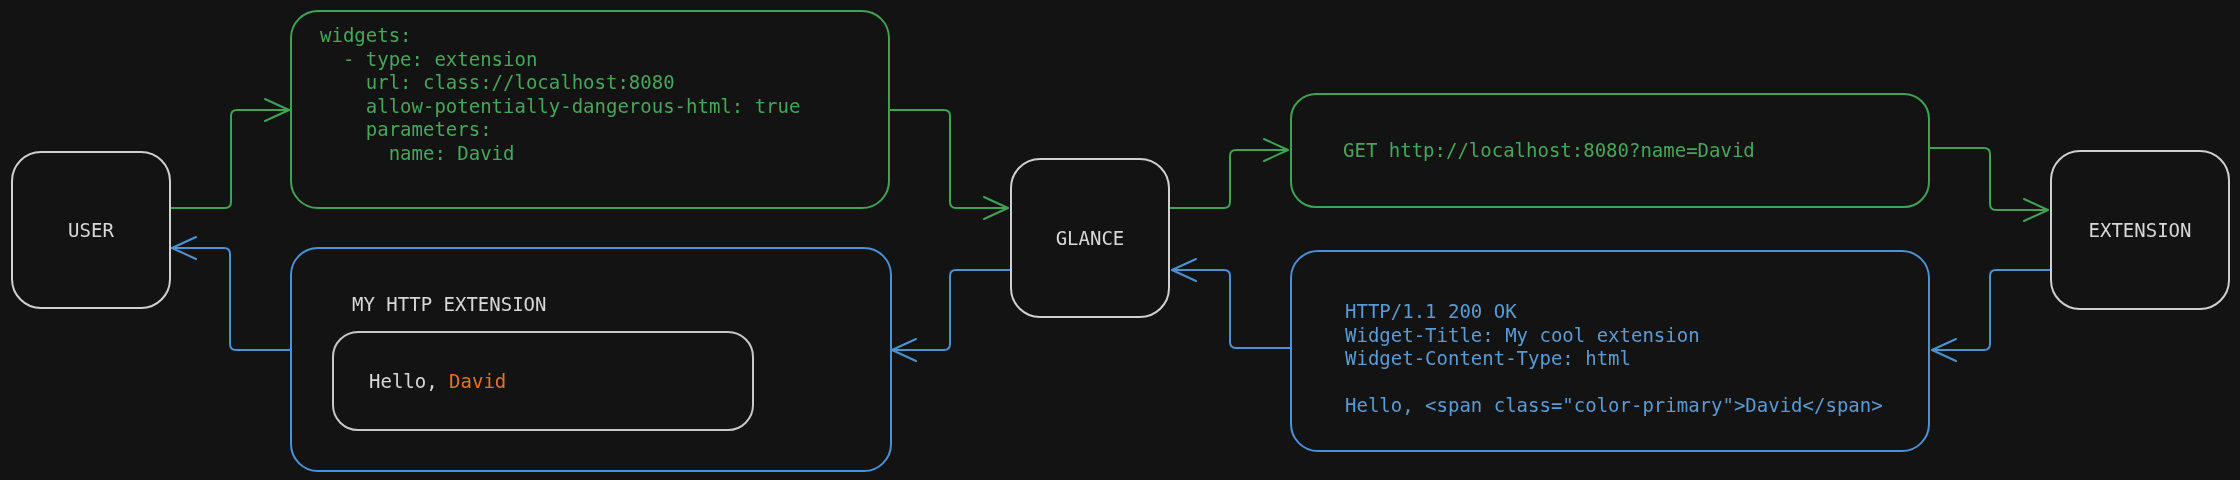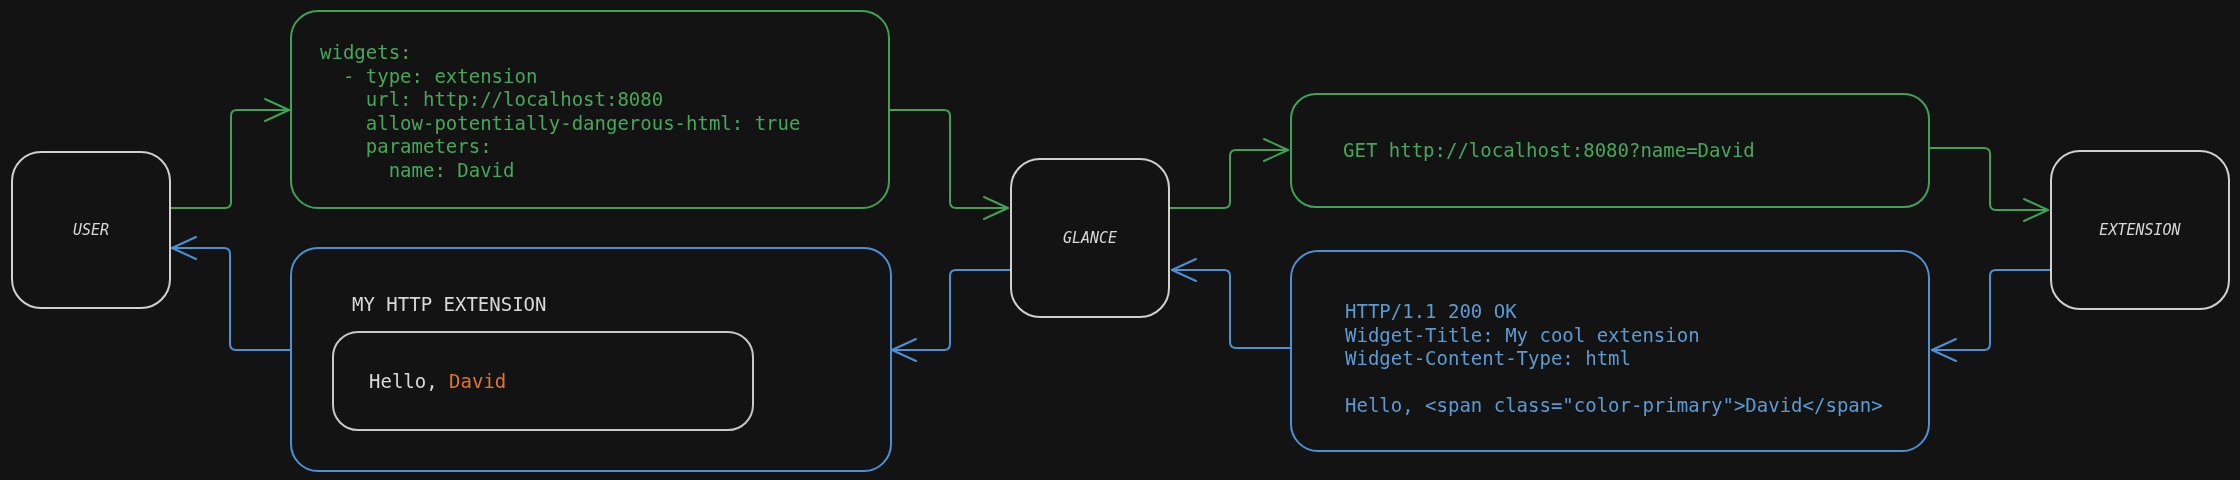--- a/index.html
+++ b/index.html
@@ -46,43 +46,42 @@
     background: transparent;
   }
   .node {
     border-color: var(--node-border);
     border-radius: 30px;
     display: flex;
     align-items: center;
     justify-content: center;
   }
   .node-label {
-    font-size: 15px;
+    font-size: 19px;
     color: var(--text);
     white-space: pre;
-    font-style: italic;
   }
   .node-user      { left: 11px;   top: 151px; width: 160px; height: 158px; }
   .node-glance    { left: 1010px; top: 150px; width: 160px; height: 160px; margin-top: 8px; }
   .node-extension { left: 2050px; top: 150px; width: 180px; height: 160px; align-items: center; }
 
   .code-box {
     border-radius: 28px;
     font-size: 19px;
   }
   .code-line {
     white-space: pre;
     min-height: 23.6px;
     line-height: 23.6px;
   }
   .config-box {
     left: 290px; top: 10px; width: 600px; height: 199px;
     border-color: var(--green);
     color: var(--green-text);
-    padding: 29px 0 0 28px;
+    padding: 12px 0 0 28px;
   }
   .request-box {
     left: 1290px; top: 93px; width: 640px; height: 115px;
     border-color: var(--green);
     color: var(--green-text);
     border-radius: 26px;
     display: flex;
     align-items: center;
     padding-left: 51px;
     font-size: 19px;
@@ -168,21 +167,21 @@
   <div class="box node node-glance">
     <span class="node-label">GLANCE</span>
   </div>
   <div class="box node node-extension">
     <span class="node-label">EXTENSION</span>
   </div>
 
   <div class="box code-box config-box">
     <div class="code-line">widgets:</div>
     <div class="code-line">  - type: extension</div>
-    <div class="code-line">    url: http://localhost:8080</div>
+    <div class="code-line">    url: class://localhost:8080</div>
     <div class="code-line">    allow-potentially-dangerous-html: true</div>
     <div class="code-line">    parameters:</div>
     <div class="code-line">      name: David</div>
   </div>
 
   <div class="box request-box">
     <div class="code-line">GET http://localhost:8080?name=David</div>
   </div>
 
   <div class="box code-box response-box">

